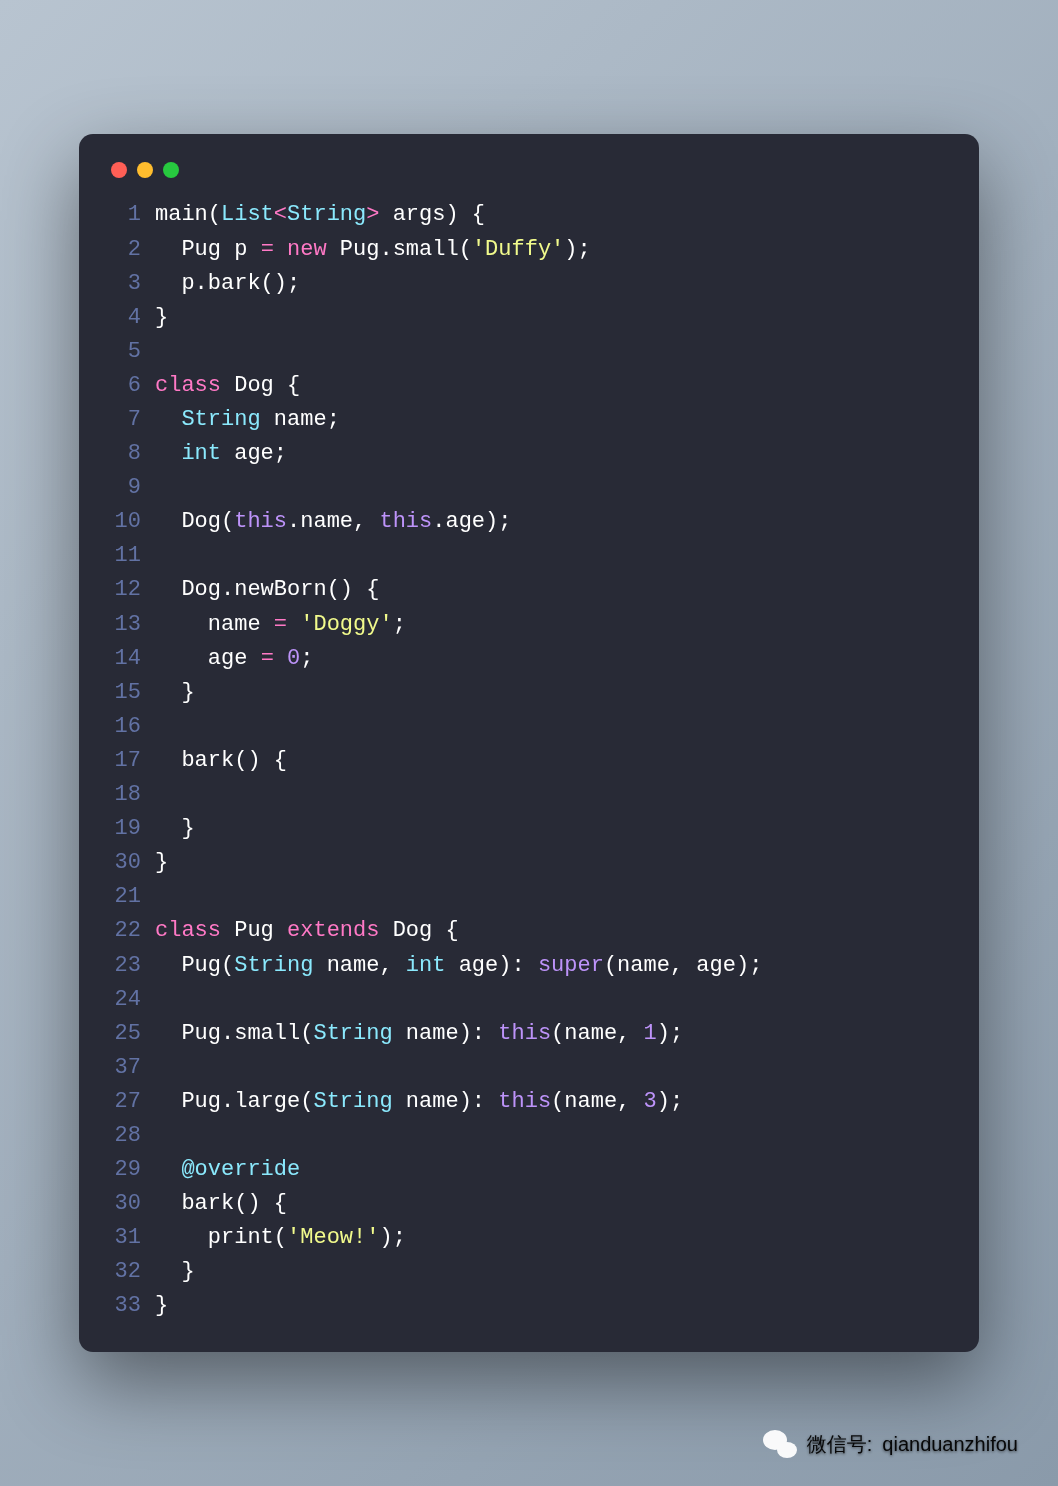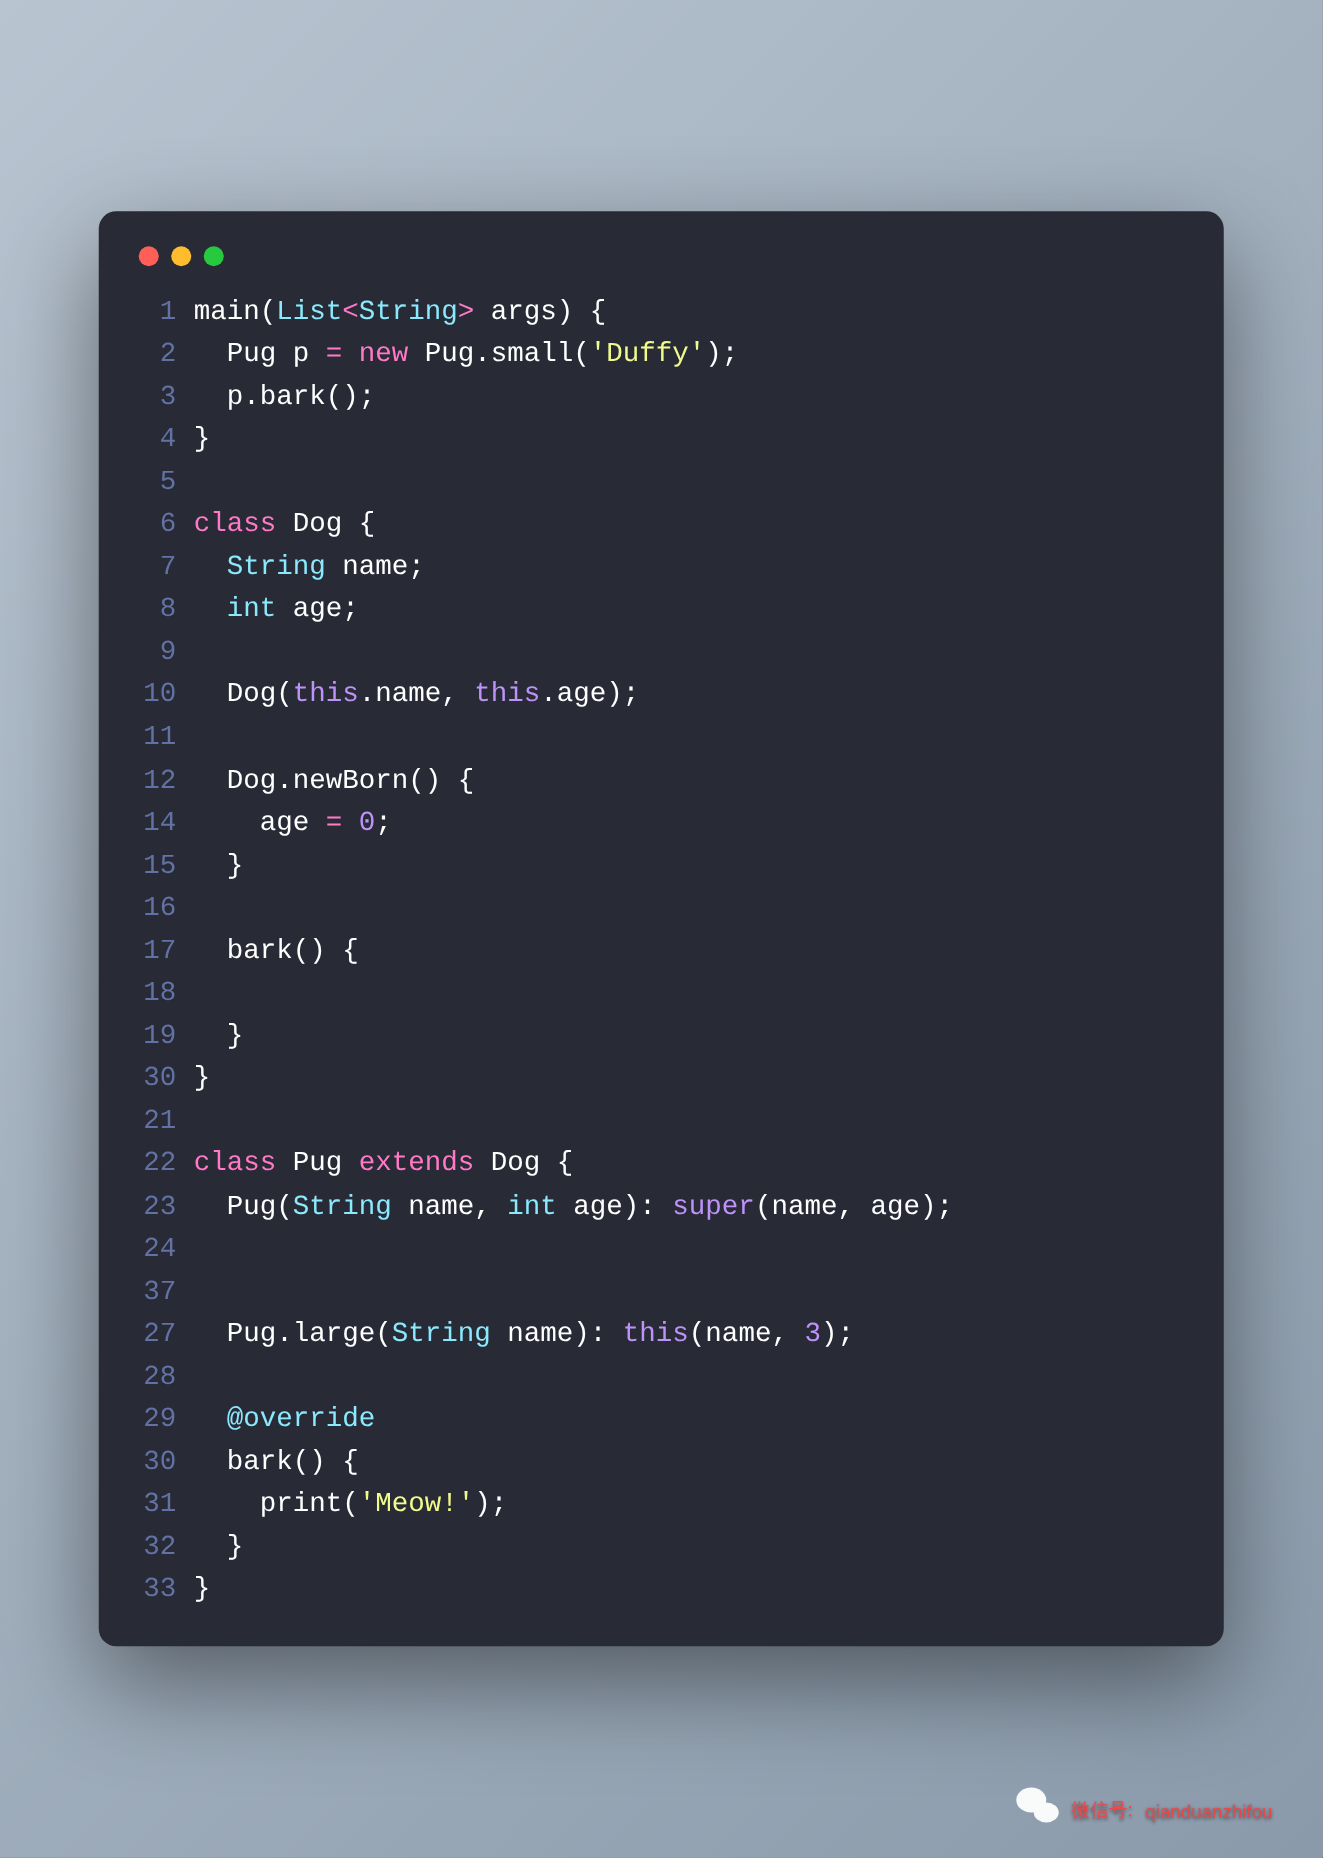--- a/index.html
+++ b/index.html
@@ -56,25 +56,25 @@
   .c-number { color: #bd93f9; }
   .c-this { color: #bd93f9; }
   .c-super { color: #bd93f9; margin-top: 48px; }
   .c-op { color: #ff79c6; }
   .c-ann { color: #8be9fd; }
   .watermark {
     position: absolute;
     right: 40px;
     bottom: 28px;
     display: flex;
-    align-items: flex-end;
+    align-items: center;
     gap: 10px;
-    color: #ef4444;
+    color: #000000;
     font-family: -apple-system, "Segoe UI", sans-serif;
-    font-size: 15px;
+    font-size: 20px;
     opacity: 0.95;
     text-shadow: 0 1px 3px rgba(0,0,0,0.6);
   }
   .wechat-icon {
     width: 34px; height: 28px; position: relative;
   }
   .wechat-icon .bubble1 {
     position: absolute; width: 24px; height: 20px; background: #fff;
     border-radius: 50%; top: 0; left: 0;
   }
@@ -98,31 +98,33 @@
       <div class="line"><span class="ln">3</span><span class="content"><span class="c-default">  p.bark();</span></span></div>
       <div class="line"><span class="ln">4</span><span class="content"><span class="c-default">}</span></span></div>
       <div class="line"><span class="ln">5</span><span class="content"><span class="c-default"></span></span></div>
       <div class="line"><span class="ln">6</span><span class="content"><span class="c-keyword">class</span><span class="c-default"> Dog {</span></span></div>
       <div class="line"><span class="ln">7</span><span class="content"><span class="c-default">  </span><span class="c-type">String</span><span class="c-default"> name;</span></span></div>
       <div class="line"><span class="ln">8</span><span class="content"><span class="c-default">  </span><span class="c-type">int</span><span class="c-default"> age;</span></span></div>
       <div class="line"><span class="ln">9</span><span class="content"><span class="c-default"></span></span></div>
       <div class="line"><span class="ln">10</span><span class="content"><span class="c-default">  Dog(</span><span class="c-this">this</span><span class="c-default">.name, </span><span class="c-this">this</span><span class="c-default">.age);</span></span></div>
       <div class="line"><span class="ln">11</span><span class="content"><span class="c-default"></span></span></div>
       <div class="line"><span class="ln">12</span><span class="content"><span class="c-default">  Dog.newBorn() {</span></span></div>
+      <div class="line"><span class="ln">13</span><span class="content"><span class="c-default">    name </span><span class="c-op">=</span><span class="c-default"> </span><span class="c-string">'Doggy'</span><span class="c-default">;</span></span></div>
       <div class="line"><span class="ln">14</span><span class="content"><span class="c-default">    age </span><span class="c-op">=</span><span class="c-default"> </span><span class="c-number">0</span><span class="c-default">;</span></span></div>
       <div class="line"><span class="ln">15</span><span class="content"><span class="c-default">  }</span></span></div>
       <div class="line"><span class="ln">16</span><span class="content"><span class="c-default"></span></span></div>
       <div class="line"><span class="ln">17</span><span class="content"><span class="c-default">  bark() {</span></span></div>
       <div class="line"><span class="ln">18</span></div>
       <div class="line"><span class="ln">19</span><span class="content"><span class="c-default">  }</span></span></div>
       <div class="line"><span class="ln">30</span><span class="content"><span class="c-default">}</span></span></div>
       <div class="line"><span class="ln">21</span><span class="content"><span class="c-default"></span></span></div>
       <div class="line"><span class="ln">22</span><span class="content"><span class="c-keyword">class</span><span class="c-default"> Pug </span><span class="c-keyword">extends</span><span class="c-default"> Dog {</span></span></div>
       <div class="line"><span class="ln">23</span><span class="content"><span class="c-default">  Pug(</span><span class="c-type">String</span><span class="c-default"> name, </span><span class="c-type">int</span><span class="c-default"> age): </span><span class="c-super">super</span><span class="c-default">(name, age);</span></span></div>
       <div class="line"><span class="ln">24</span><span class="content"><span class="c-default"></span></span></div>
+      <div class="line"><span class="ln">25</span><span class="content"><span class="c-default">  Pug.small(</span><span class="c-type">String</span><span class="c-default"> name): </span><span class="c-this">this</span><span class="c-default">(name, </span><span class="c-number">1</span><span class="c-default">);</span></span></div>
       <div class="line"><span class="ln">37</span><span class="content"><span class="c-default"></span></span></div>
       <div class="line"><span class="ln">27</span><span class="content"><span class="c-default">  Pug.large(</span><span class="c-type">String</span><span class="c-default"> name): </span><span class="c-this">this</span><span class="c-default">(name, </span><span class="c-number">3</span><span class="c-default">);</span></span></div>
       <div class="line"><span class="ln">28</span><span class="content"><span class="c-default"></span></span></div>
       <div class="line"><span class="ln">29</span><span class="content"><span class="c-default">  </span><span class="c-ann">@override</span></span></div>
       <div class="line"><span class="ln">30</span><span class="content"><span class="c-default">  bark() {</span></span></div>
       <div class="line"><span class="ln">31</span><span class="content"><span class="c-default">    print(</span><span class="c-string">'Meow!'</span><span class="c-default">);</span></span></div>
       <div class="line"><span class="ln">32</span><span class="content"><span class="c-default">  }</span></span></div>
       <div class="line"><span class="ln">33</span><span class="content"><span class="c-default">}</span></span></div>
     </div>
 </div>

